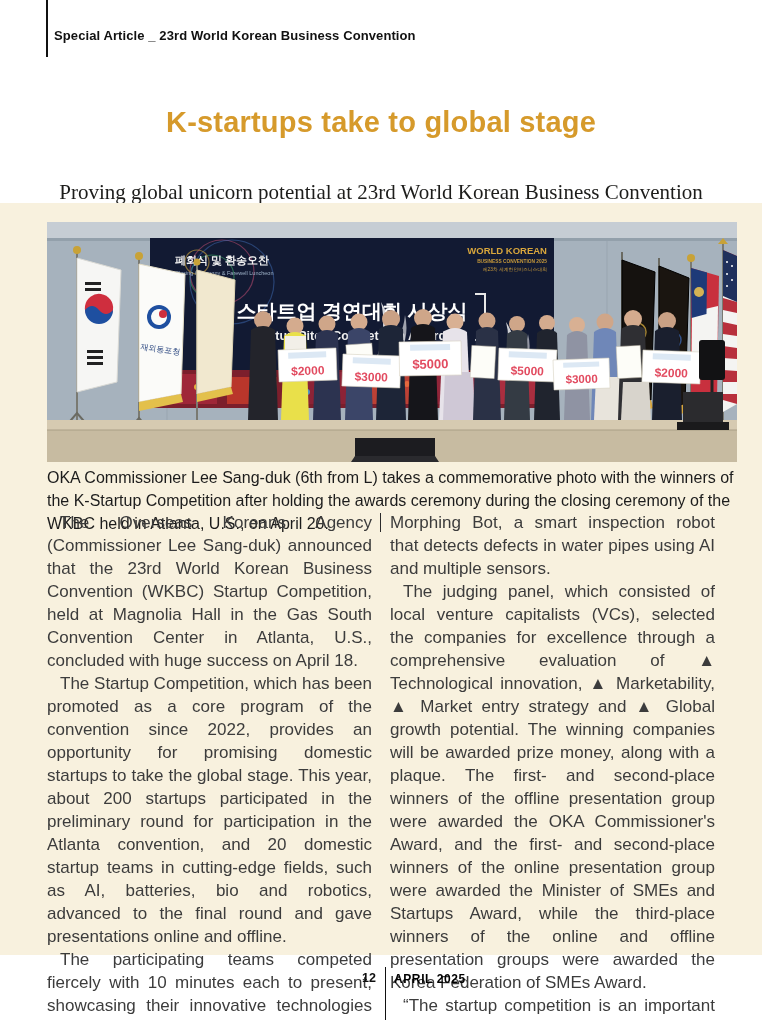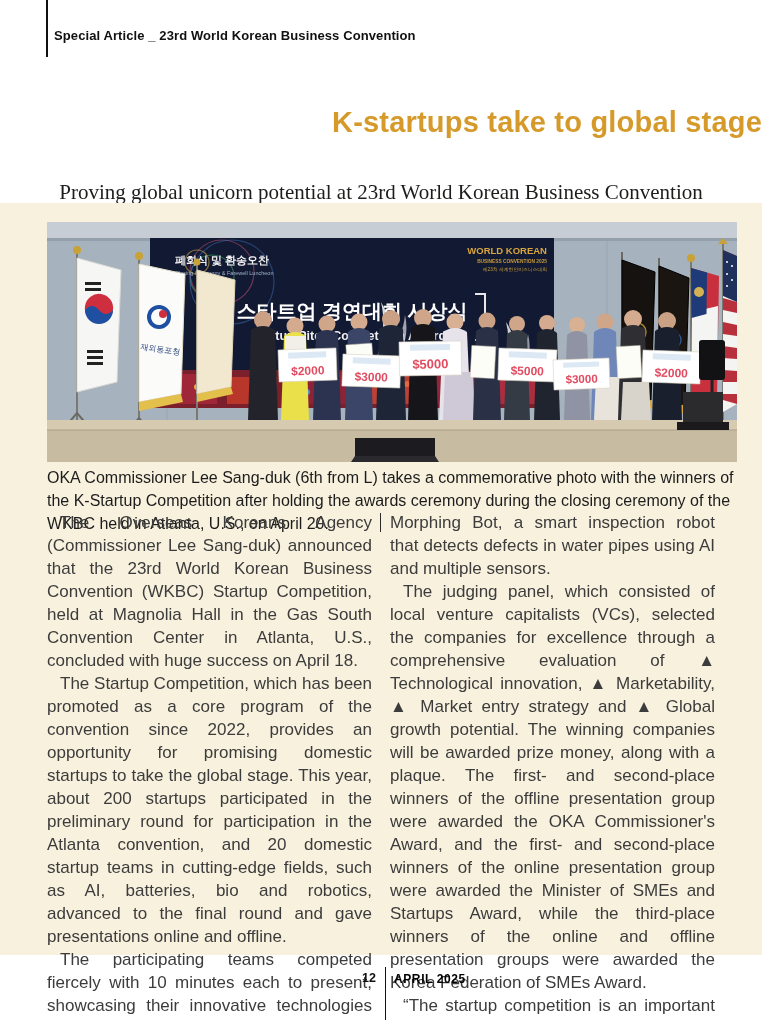--- a/index.html
+++ b/index.html
@@ -5,21 +5,21 @@
   * { margin:0; padding:0; box-sizing:border-box; }
   html,body { background:#ffffff; }
   .page {
     position:relative; width:762px; height:1020px; margin:0 auto;
     background:#ffffff; overflow:hidden;
     font-family:"Liberation Sans", sans-serif;
   }
   
   .eyebrow-rule { position:absolute; left:46px; top:0; width:2px; height:57px; background:#111; }
   .eyebrow { position:absolute; left:54px; top:28px; font-size:13px; font-weight:bold; color:#111; letter-spacing:0.1px; }
-  .title { position:absolute; left:0; top:106px; width:100%; text-align:right;
+  .title { position:absolute; left:0; top:106px; width:100%; text-align:center;
            font-size:29px; font-weight:bold; color:#D69A2B; letter-spacing:0.2px; }
   .subtitle { position:absolute; left:0; top:144px; width:100%; text-align:center;
               font-family:"Liberation Serif", serif; font-size:21px; color:#1d1d1b;margin-top:36px; }
   
   .band { position:absolute; left:0; top:203px; width:762px; height:752px; background:#F8F1DE; }
   
   .photo { position:absolute; left:47px; top:222px; width:690px; height:240px; background:#9aa7b2; }
   .photo svg { display:block; }
   .caption { position:absolute; left:47px; top:466px; width:690px;
              font-size:16px; line-height:1.45; color:#1c1c1c; }

